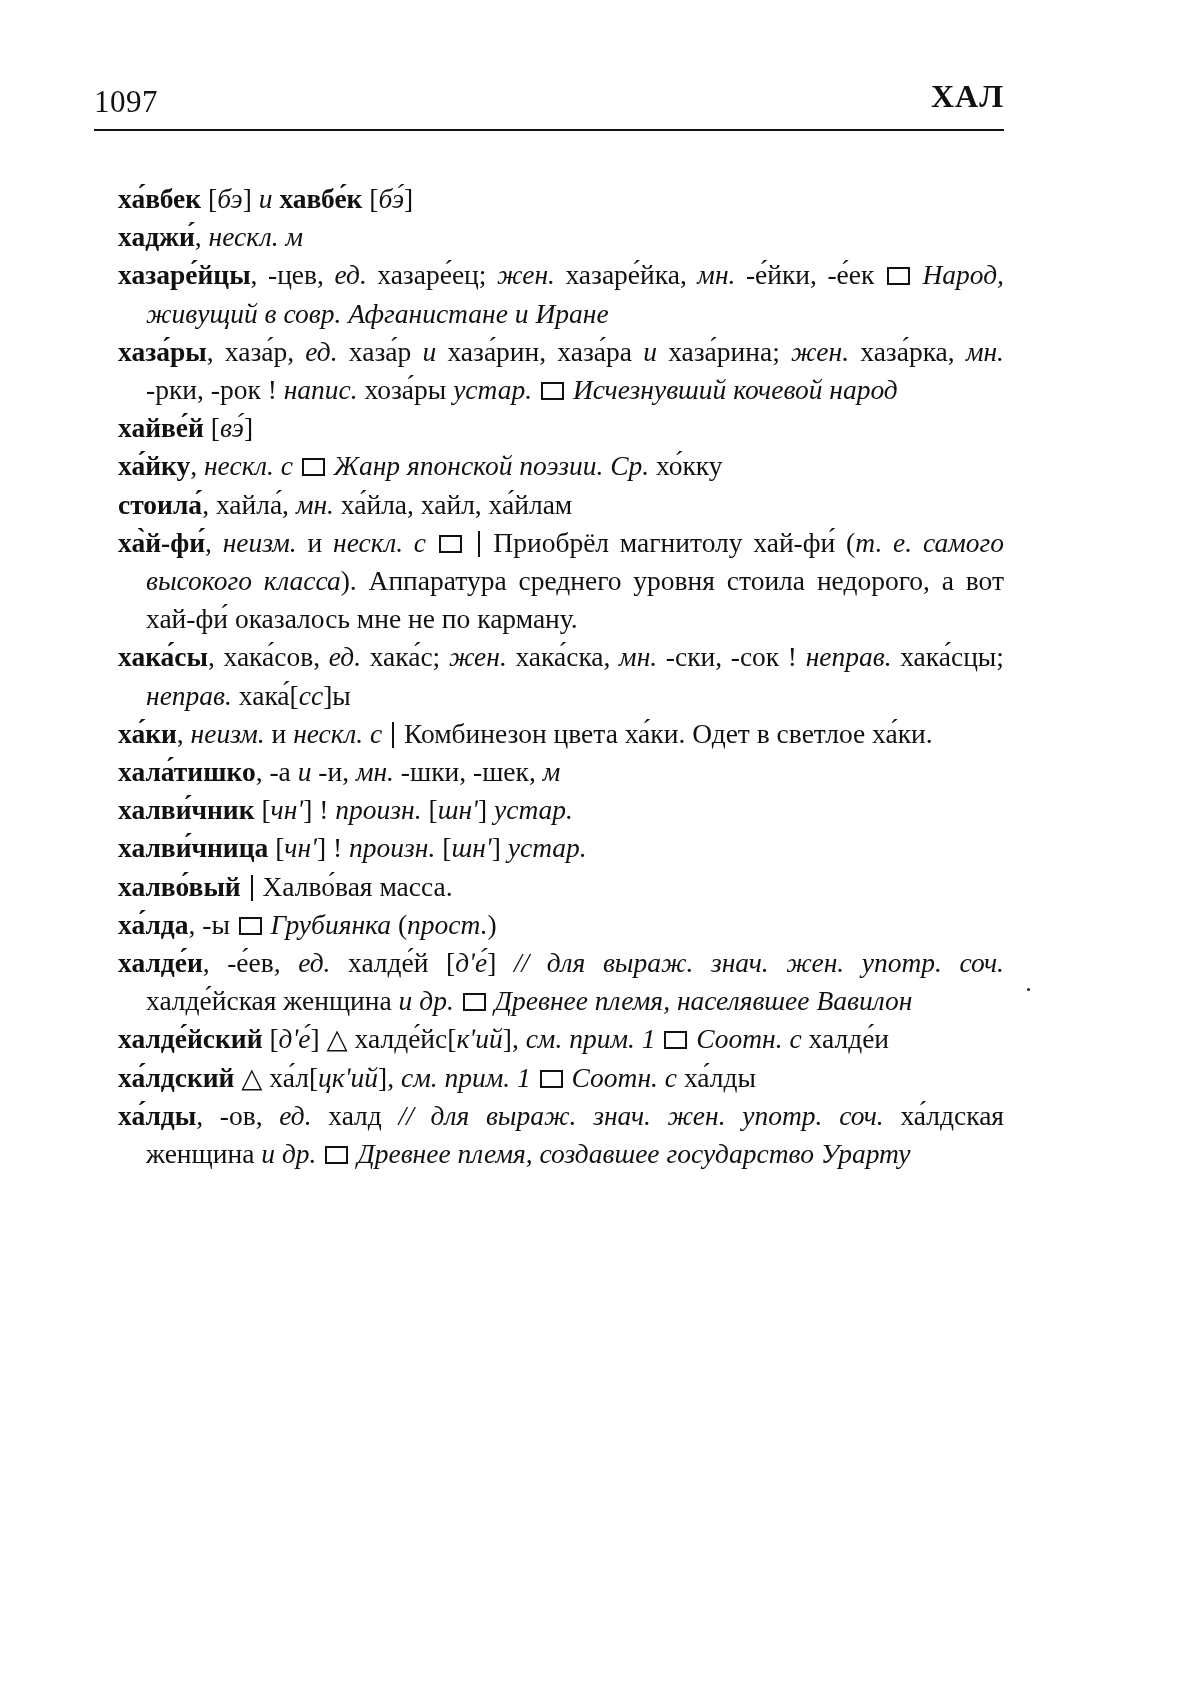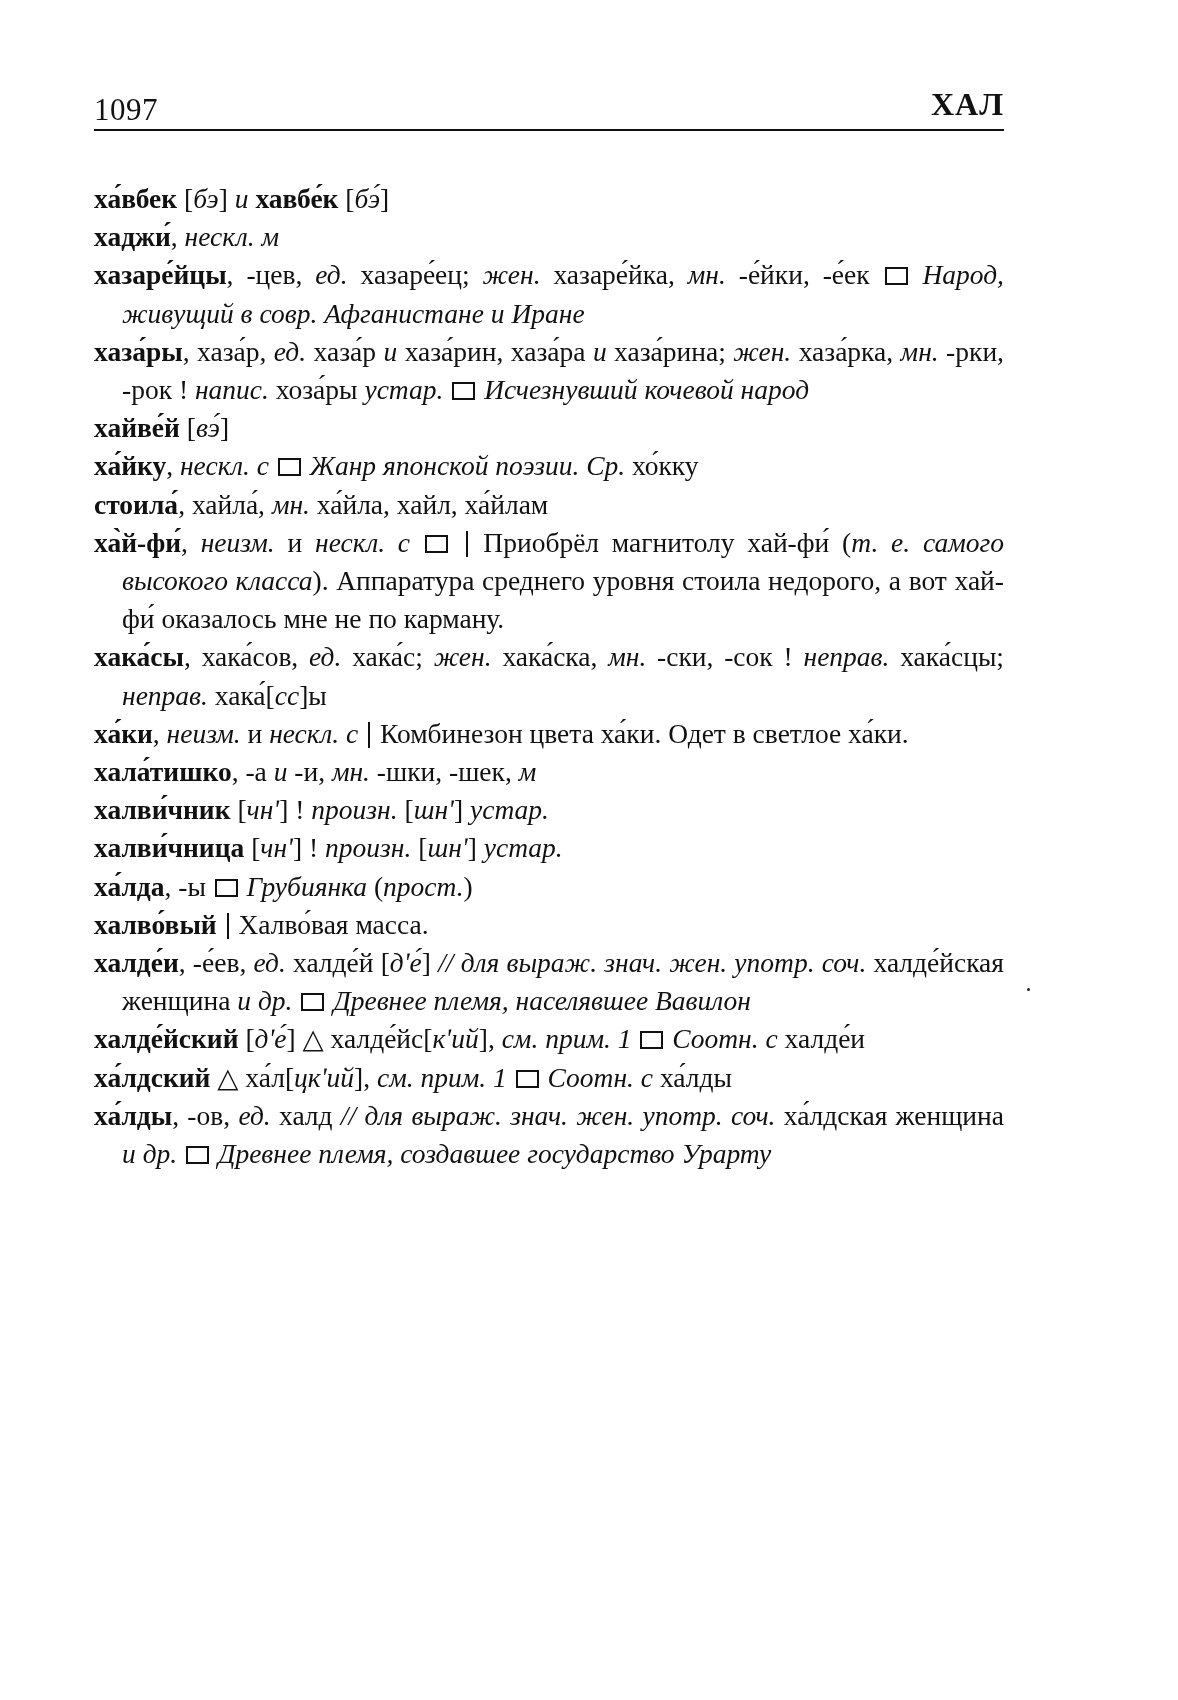--- a/index.html
+++ b/index.html
@@ -2,41 +2,42 @@
 <html><head>
 <meta charset="utf-8">
 <style>
   html, body { margin: 0; padding: 0; background: #ffffff; }
   body {
     width: 1178px; height: 1700px; position: relative; overflow: hidden;
     font-family: "Liberation Serif", "DejaVu Serif", serif;
     color: #111111;
   }
   .page-header {
-    position: absolute; left: 94px; top: 86px; width: 910px; height: 56px;
+    position: absolute; left: 94px; top: 78px; width: 910px; height: 56px;
   }
   .page-number {
     position: absolute; left: 0; top: 6px;
     font-size: 31px; letter-spacing: 0.5px;
   }
   .running-head {
     position: absolute; right: 0; top: 0;
     font-size: 32px; font-weight: bold; letter-spacing: 1px;
   }
   .header-rule {
     position: absolute; left: 94px; top: 129px; width: 910px; height: 2px;
     background: #111111;
   }
   .entries {
     position: absolute; left: 94px; top: 180px; width: 910px;
     font-size: 27.5px; line-height: 38.2px;
   }
   .entry {
     padding-left: 28px; text-indent: -28px;
     text-align: justify;
+    margin-left: 24px;
   }
   .hw { font-weight: bold; }
   .it { font-style: italic; }
   .box {
     display: inline-block; width: 19px; height: 14px;
     border: 2px solid #111; vertical-align: -1px; margin: 0 2px;
     text-indent: 0;
   }
   .bar {
     display: inline-block; width: 2px; height: 26px; background: #111;
@@ -63,21 +64,21 @@
     <div class="entry"><span class="hw">хаза́ры</span><span class="rm">, хаза́р, </span><span class="it">ед.</span><span class="rm"> хаза́р </span><span class="it">и</span><span class="rm"> хаза́рин, хаза́ра </span><span class="it">и</span><span class="rm"> хаза́рина; </span><span class="it">жен.</span><span class="rm"> хаза́рка, </span><span class="it">мн.</span><span class="rm"> -рки, -рок ! </span><span class="it">напис.</span><span class="rm"> хоза́ры </span><span class="it">устар.</span><span class="rm"> </span><span class="box"></span><span class="it"> Исчезнувший кочевой народ</span></div>
     <div class="entry"><span class="hw">хайве́й</span><span class="rm"> [</span><span class="it">вэ́</span><span class="rm">]</span></div>
     <div class="entry"><span class="hw">ха́йку</span><span class="rm">, </span><span class="it">нескл. с</span><span class="rm"> </span><span class="box"></span><span class="it"> Жанр японской поэзии. Ср.</span><span class="rm"> хо́кку</span></div>
     <div class="entry"><span class="hw">стоила́</span><span class="rm">, хайла́, </span><span class="it">мн.</span><span class="rm"> ха́йла, хайл, ха́йлам</span></div>
     <div class="entry"><span class="hw">ха̀й-фи́</span><span class="rm">, </span><span class="it">неизм.</span><span class="rm"> и </span><span class="it">нескл. с</span><span class="rm"> </span><span class="box"></span><span class="rm"> </span><span class="bar"></span><span class="rm"> Приобрёл магнитолу хай-фи́ (</span><span class="it">т. е. самого высокого класса</span><span class="rm">). Аппаратура среднего уровня стоила недорого, а вот хай-фи́ оказалось мне не по карману.</span></div>
     <div class="entry"><span class="hw">хака́сы</span><span class="rm">, хака́сов, </span><span class="it">ед.</span><span class="rm"> хака́с; </span><span class="it">жен.</span><span class="rm"> хака́ска, </span><span class="it">мн.</span><span class="rm"> -ски, -сок ! </span><span class="it">неправ.</span><span class="rm"> хака́сцы; </span><span class="it">неправ.</span><span class="rm"> хака́[</span><span class="it">сс</span><span class="rm">]ы</span></div>
     <div class="entry"><span class="hw">ха́ки</span><span class="rm">, </span><span class="it">неизм.</span><span class="rm"> и </span><span class="it">нескл. с</span><span class="rm"> </span><span class="bar"></span><span class="rm"> Комбинезон цвета ха́ки. Одет в светлое ха́ки.</span></div>
     <div class="entry"><span class="hw">хала́тишко</span><span class="rm">, -а </span><span class="it">и</span><span class="rm"> -и, </span><span class="it">мн.</span><span class="rm"> -шки, -шек, </span><span class="it">м</span></div>
     <div class="entry"><span class="hw">халви́чник</span><span class="rm"> [</span><span class="it">чнʹ</span><span class="rm">] ! </span><span class="it">произн.</span><span class="rm"> [</span><span class="it">шнʹ</span><span class="rm">] </span><span class="it">устар.</span></div>
     <div class="entry"><span class="hw">халви́чница</span><span class="rm"> [</span><span class="it">чнʹ</span><span class="rm">] ! </span><span class="it">произн.</span><span class="rm"> [</span><span class="it">шнʹ</span><span class="rm">] </span><span class="it">устар.</span></div>
+    <div class="entry"><span class="hw">халво́вый</span><span class="rm"> </span><span class="bar"></span><span class="rm"> Халво́вая масса.</span></div>
     <div class="entry"><span class="hw">ха́лда</span><span class="rm">, -ы </span><span class="box"></span><span class="it"> Грубиянка</span><span class="rm"> (</span><span class="it">прост.</span><span class="rm">)</span></div>
-    <div class="entry"><span class="hw">халво́вый</span><span class="rm"> </span><span class="bar"></span><span class="rm"> Халво́вая масса.</span></div>
     <div class="entry"><span class="hw">халде́и</span><span class="rm">, -е́ев, </span><span class="it">ед.</span><span class="rm"> халде́й [</span><span class="it">дʹе́</span><span class="rm">] </span><span class="it">// для выраж. знач. жен. употр. соч.</span><span class="rm"> халде́йская женщина </span><span class="it">и др.</span><span class="rm"> </span><span class="box"></span><span class="it"> Древнее племя, населявшее Вавилон</span></div>
     <div class="entry"><span class="hw">халде́йский</span><span class="rm"> [</span><span class="it">дʹе́</span><span class="rm">] △ халде́йс[</span><span class="it">кʹий</span><span class="rm">], </span><span class="it">см. прим. 1</span><span class="rm"> </span><span class="box"></span><span class="it"> Соотн. с</span><span class="rm"> халде́и</span></div>
     <div class="entry"><span class="hw">ха́лдский</span><span class="rm"> △ ха́л[</span><span class="it">цкʹий</span><span class="rm">], </span><span class="it">см. прим. 1</span><span class="rm"> </span><span class="box"></span><span class="it"> Соотн. с</span><span class="rm"> ха́лды</span></div>
     <div class="entry"><span class="hw">ха́лды</span><span class="rm">, -ов, </span><span class="it">ед.</span><span class="rm"> халд </span><span class="it">// для выраж. знач. жен. употр. соч.</span><span class="rm"> ха́лдская женщина </span><span class="it">и др.</span><span class="rm"> </span><span class="box"></span><span class="it"> Древнее племя, создавшее государство Урарту</span></div>
   </div>
 
 <div class="stray-dot"></div>
 
 </body></html>

